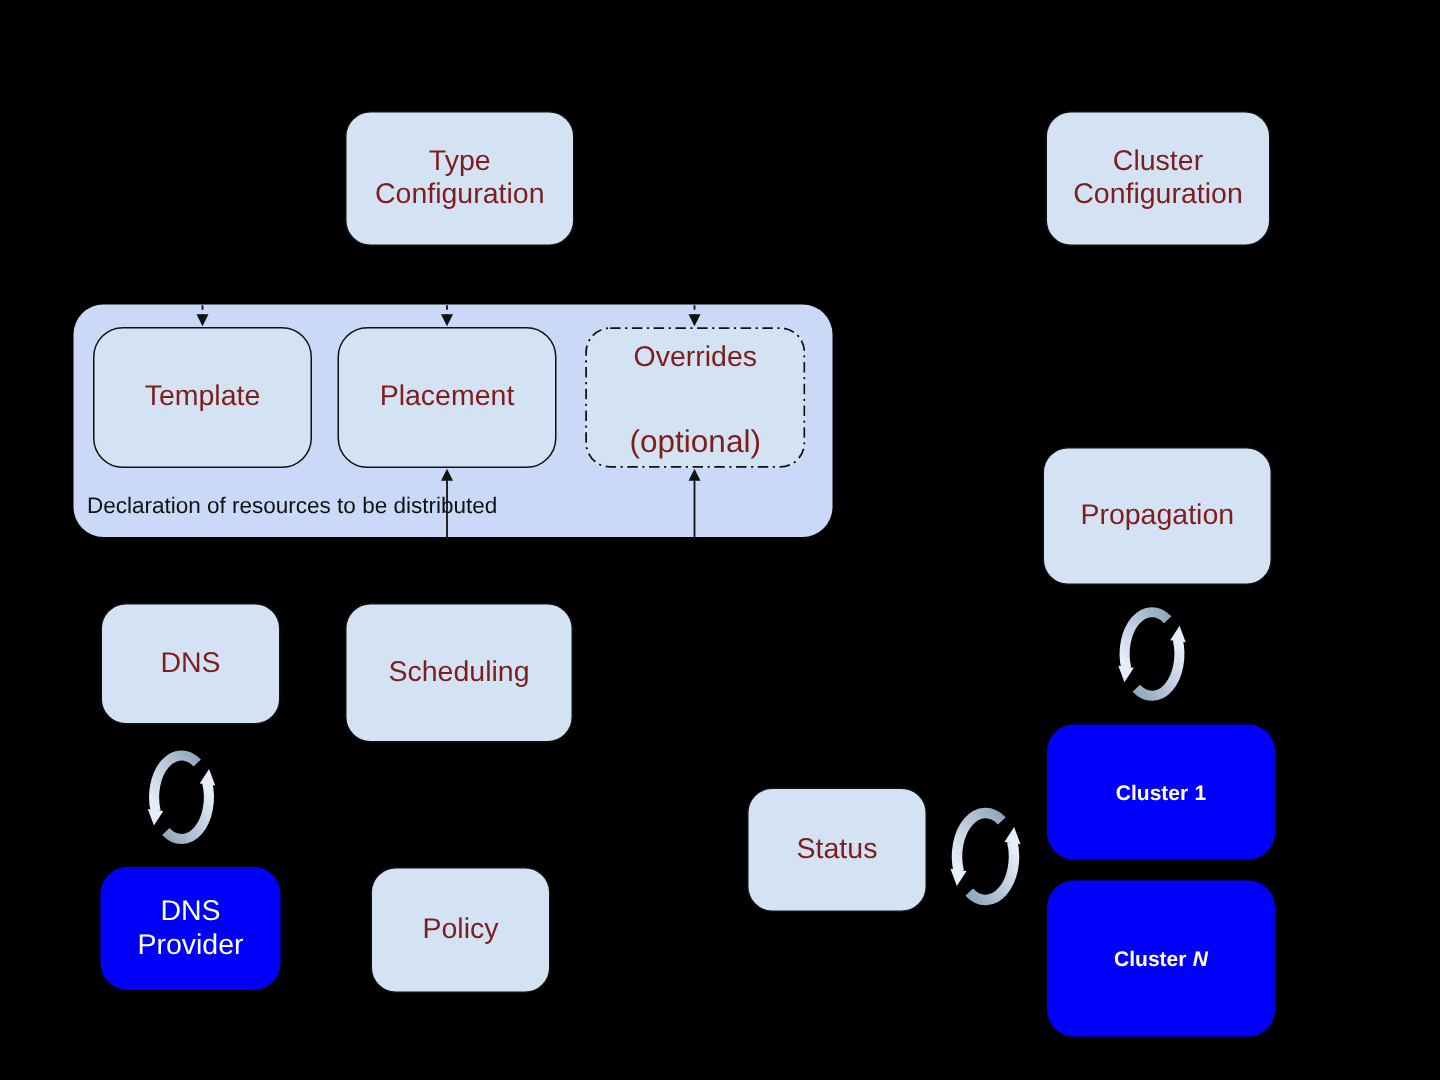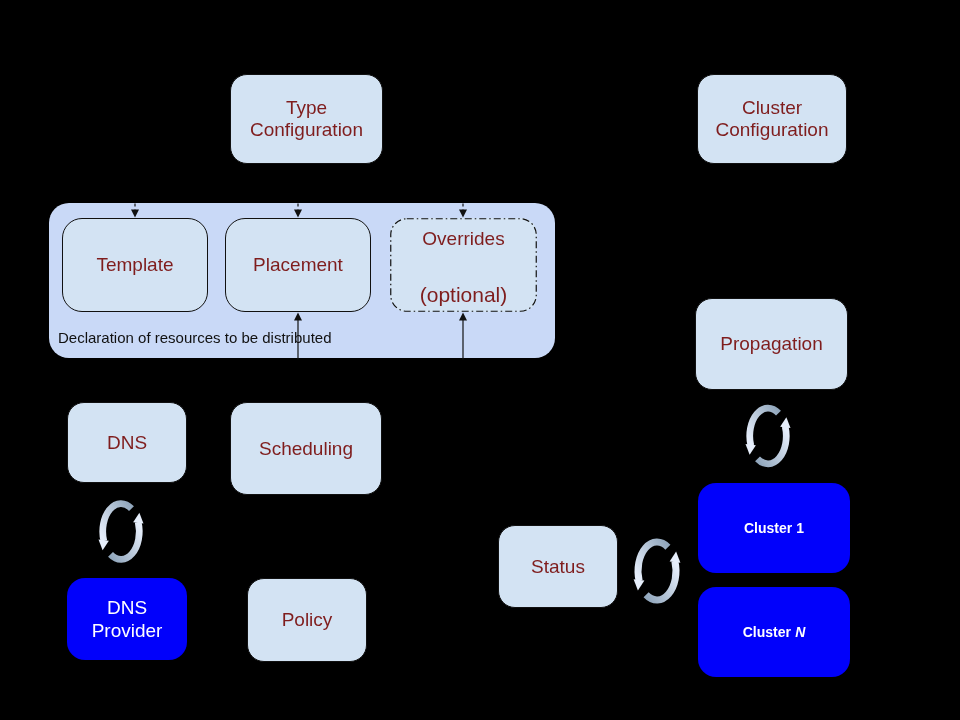--- a/index.html
+++ b/index.html
@@ -40,21 +40,21 @@
   #overrides .sub { font-size: 21px; line-height: 17px; }
   #caption { position: absolute; left: 9px; top: 126px; font-size: 15px; color: #111; }
 
   #dns         { left: 67px;  top: 402px; width: 120px; height: 81px; }
   #scheduling  { left: 230px; top: 402px; width: 152px; height: 93px; }
   #dnsProvider { left: 67px;  top: 578px; width: 120px; height: 82px; }
   #policy      { left: 247px; top: 578px; width: 120px; height: 84px; }
   #propagation { left: 695px; top: 298px; width: 153px; height: 92px; }
   #status      { left: 498px; top: 525px; width: 120px; height: 83px; }
   #cluster1    { left: 698px; top: 483px; width: 152px; height: 90px; }
-  #clusterN    { left: 698px; top: 587px; width: 152px; height: 90px; }
+  #clusterN    { left: 698px; top: 587px; width: 152px; height: 104px; }
 
   .sync { position: absolute; }
   #dnsSync    { left: 96px;  top: 496px; width: 50px; height: 71px; }
   #propSync   { left: 743px; top: 400px; width: 50px; height: 72px; }
   #statusSync { left: 631px; top: 535px; width: 52px; height: 72px; }
 
   #overlay { position: absolute; left: 0; top: 0; pointer-events: none; }
 </style>
 </head>
 <body>

